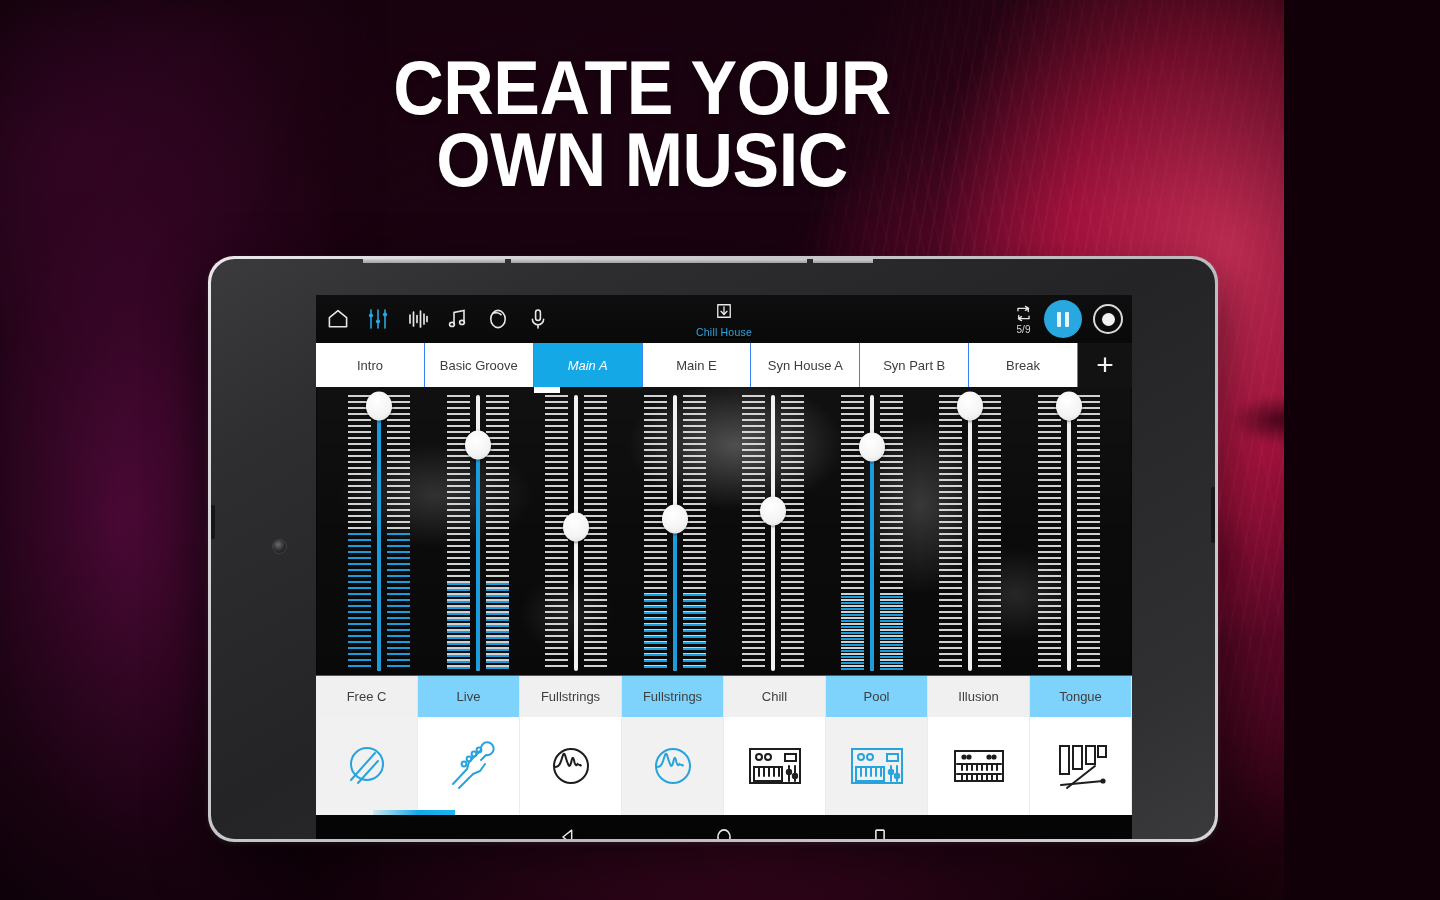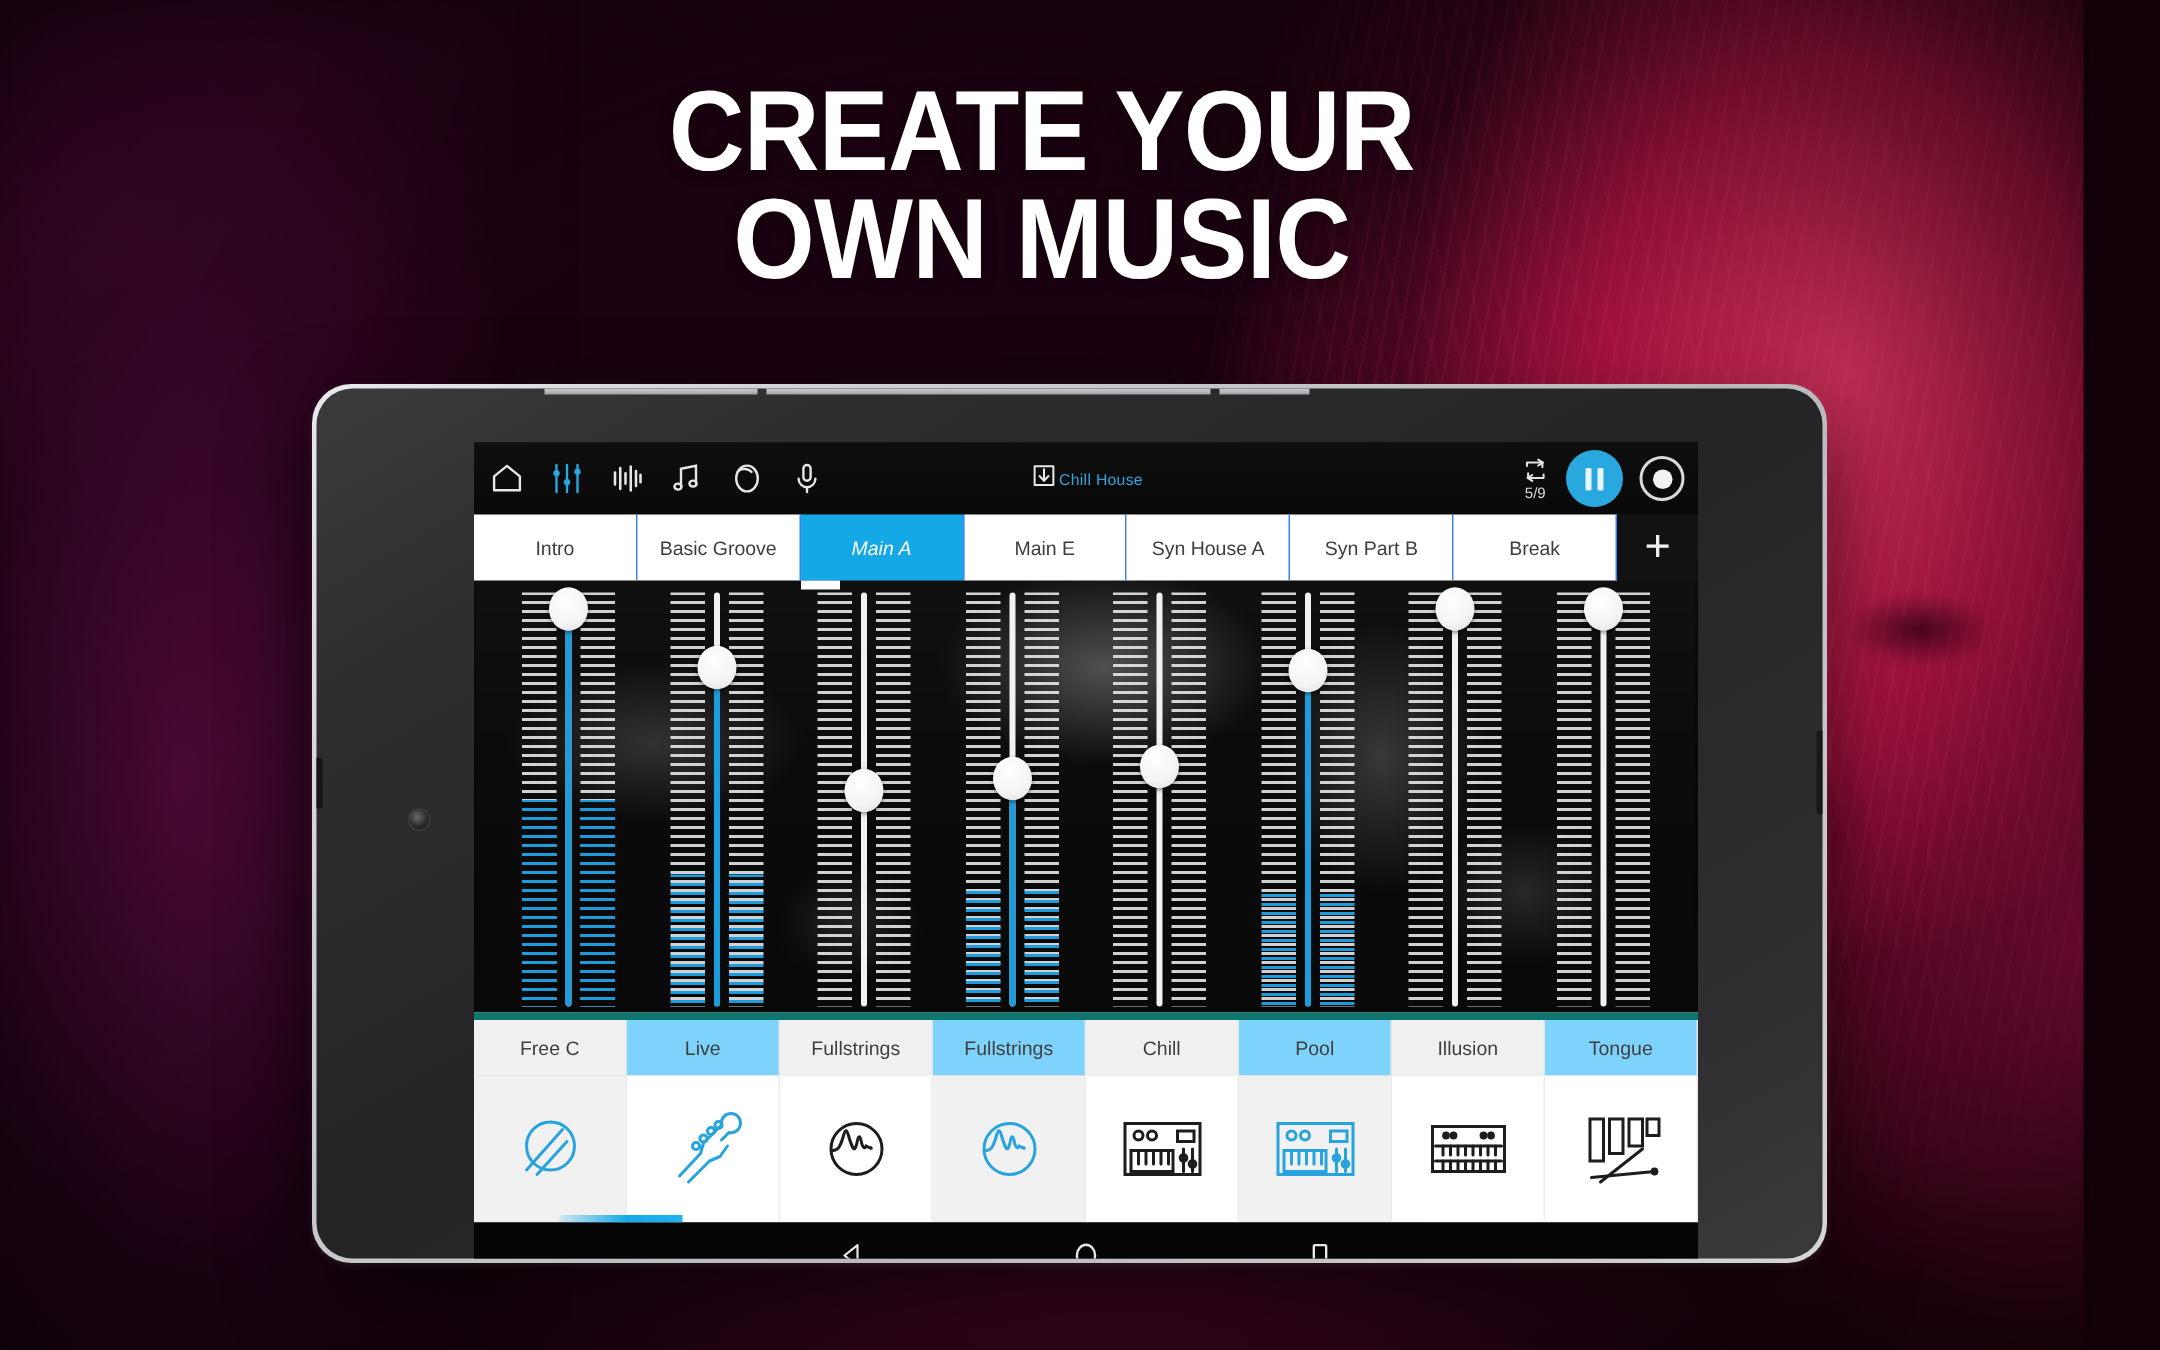--- a/index.html
+++ b/index.html
@@ -5,21 +5,21 @@
 <style>
   * { box-sizing: border-box; margin: 0; padding: 0; }
   html, body {
     width: 1440px; height: 900px;
     overflow: hidden;
     font-family: "Liberation Sans", sans-serif;
     background: #120008;
   }
 
   
-  #stage { position: relative; width: 1389px; height: 900px; overflow: hidden; }
+  #stage { position: relative; width: 1284px; height: 900px; overflow: hidden; }
 
   .bg-base {
     position: absolute; inset: 0;
     background:
       radial-gradient(ellipse 420px 560px at 1230px 250px, rgba(255,60,110,0.95) 0%, rgba(220,25,80,0.75) 38%, rgba(120,10,50,0.25) 70%, rgba(0,0,0,0) 100%),
       radial-gradient(ellipse 360px 430px at 1105px 470px, rgba(214,22,84,0.85) 0%, rgba(150,12,60,0.45) 55%, rgba(0,0,0,0) 100%),
       radial-gradient(ellipse 300px 480px at 1390px 620px, rgba(196,18,86,0.80) 0%, rgba(110,8,48,0.35) 60%, rgba(0,0,0,0) 100%),
       radial-gradient(ellipse 250px 600px at 120px 520px, rgba(150,20,110,0.70) 0%, rgba(88,10,64,0.35) 55%, rgba(0,0,0,0) 100%),
       radial-gradient(ellipse 320px 300px at 60px 140px, rgba(120,14,80,0.55) 0%, rgba(0,0,0,0) 70%),
       radial-gradient(ellipse 700px 500px at 760px 760px, rgba(168,16,92,0.45) 0%, rgba(0,0,0,0) 70%),
@@ -147,21 +147,21 @@
     color: #e6e6e6;
   }
   .tb-icon svg { display: block; }
   .tb-icon.active { color: #29a8e0; }
 
   .tb-center {
     position: absolute; left: 0; right: 0; top: 0; bottom: 0;
     display: flex; flex-direction: column; align-items: center; justify-content: center;
     pointer-events: none;
   }
-  .tb-center .inner { pointer-events: auto; display:flex; flex-direction:row; align-items:center;text-decoration:underline; }
+  .tb-center .inner { pointer-events: auto; display:flex; flex-direction:column; align-items:center;text-decoration:underline; }
   .proj-name {
     color: #2fa4dc; font-size: 10.5px; margin-top: 1px; letter-spacing: .2px;
   }
 
   .tb-right {
     margin-left: auto; display: flex; align-items: center; gap: 11px;
     position: relative; z-index: 4;
   }
   .loop-wrap { display: flex; flex-direction: column; align-items: center; color: #e4e4e4; }
   .loop-count { font-size: 10px; color: #d9d9d9; margin-top: 1px; }
@@ -257,21 +257,21 @@
     background: radial-gradient(circle at 42% 33%, #ffffff 0%, #f4f4f4 58%, #dddddd 100%);
     transform: translate(-50%, -50%);
     box-shadow: 0 1px 3px rgba(0,0,0,0.55);
   }
 
   
   .names {
     position: relative; z-index: 3;
     height: 42px; flex: 0 0 42px;
     display: flex; background: #fbfbfb;
-    border-top: 5px solid #0f766e;
+    border-top: 1px solid #0f766e;
   }
   .name-cell {
     flex: 1 1 0;
     display: flex; align-items: center; justify-content: center;
     font-size: 13px; color: #3f3f3f;
     border-right: 1px solid #e6e6e6;
     background: #7dd3fc;
   }
   .name-cell.alt { background: #f0f0f0; }
 

